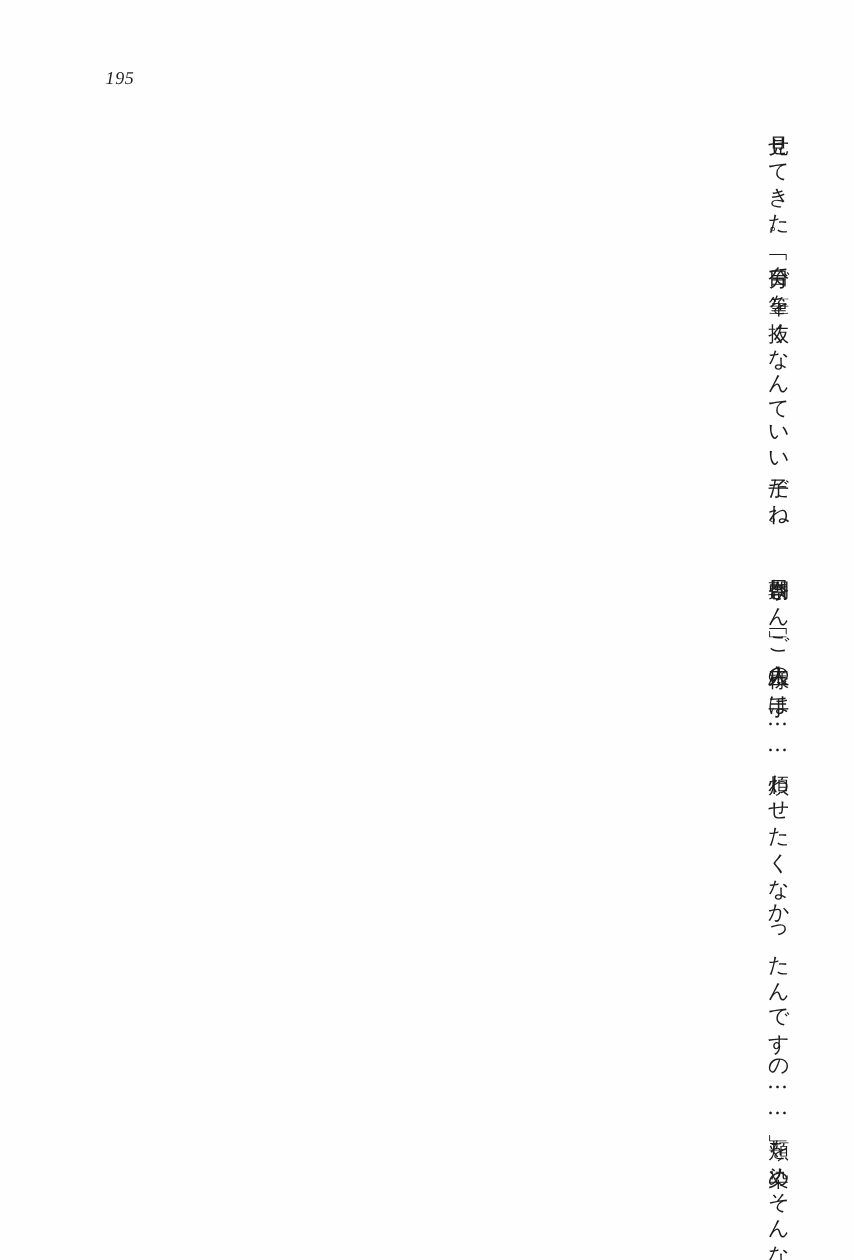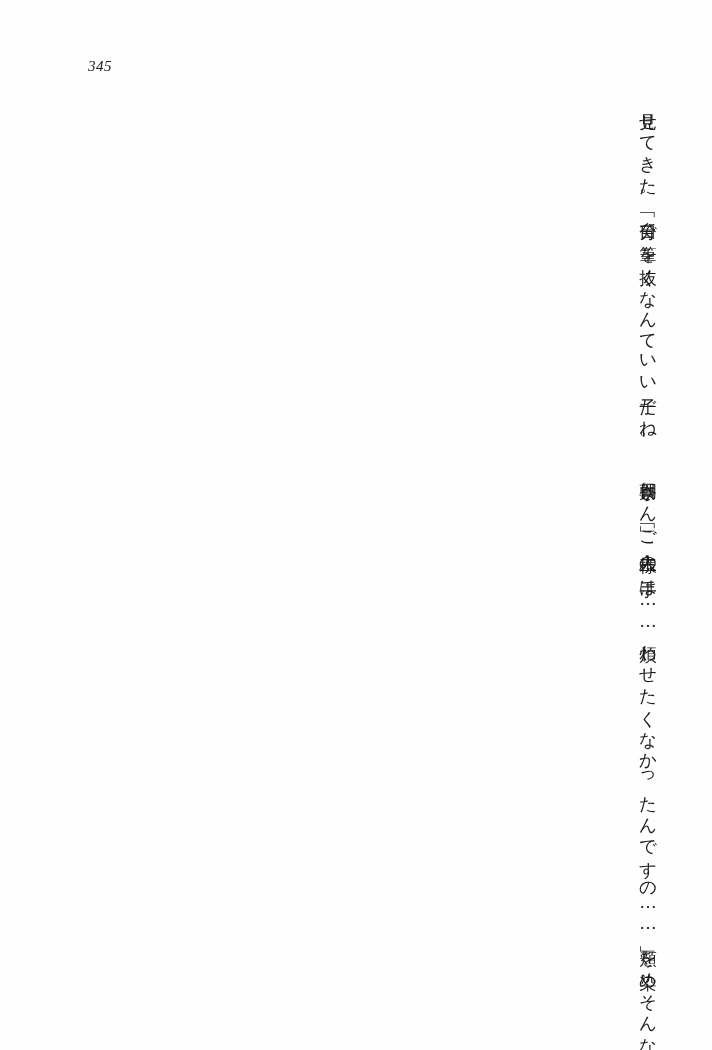--- a/index.html
+++ b/index.html
@@ -58,21 +58,21 @@
     color: #1c1c1c;
     white-space: pre;
     font-family: "DejaVu Serif", "Liberation Serif", serif;
   }
 </style>
 </head>
 <body>
 
 <div class="page">
 
-  <div class="page-number">345</div>
+  <div class="page-number">195</div>
 
   <div class="text-block">
     <div class="line">見せてきた。</div>
     <div class="line">「自分で筆を抜くなんていい子だね。　朝日奈さん」</div>
     <div class="line">「ご主人様の手は……煩わせたくなかったんですの……」</div>
     <div class="line">頬を染めそんなことを言うエミリだったが、智樹にはわかっていた。早くつづきを</div>
 
   </div>
 
 </div>

